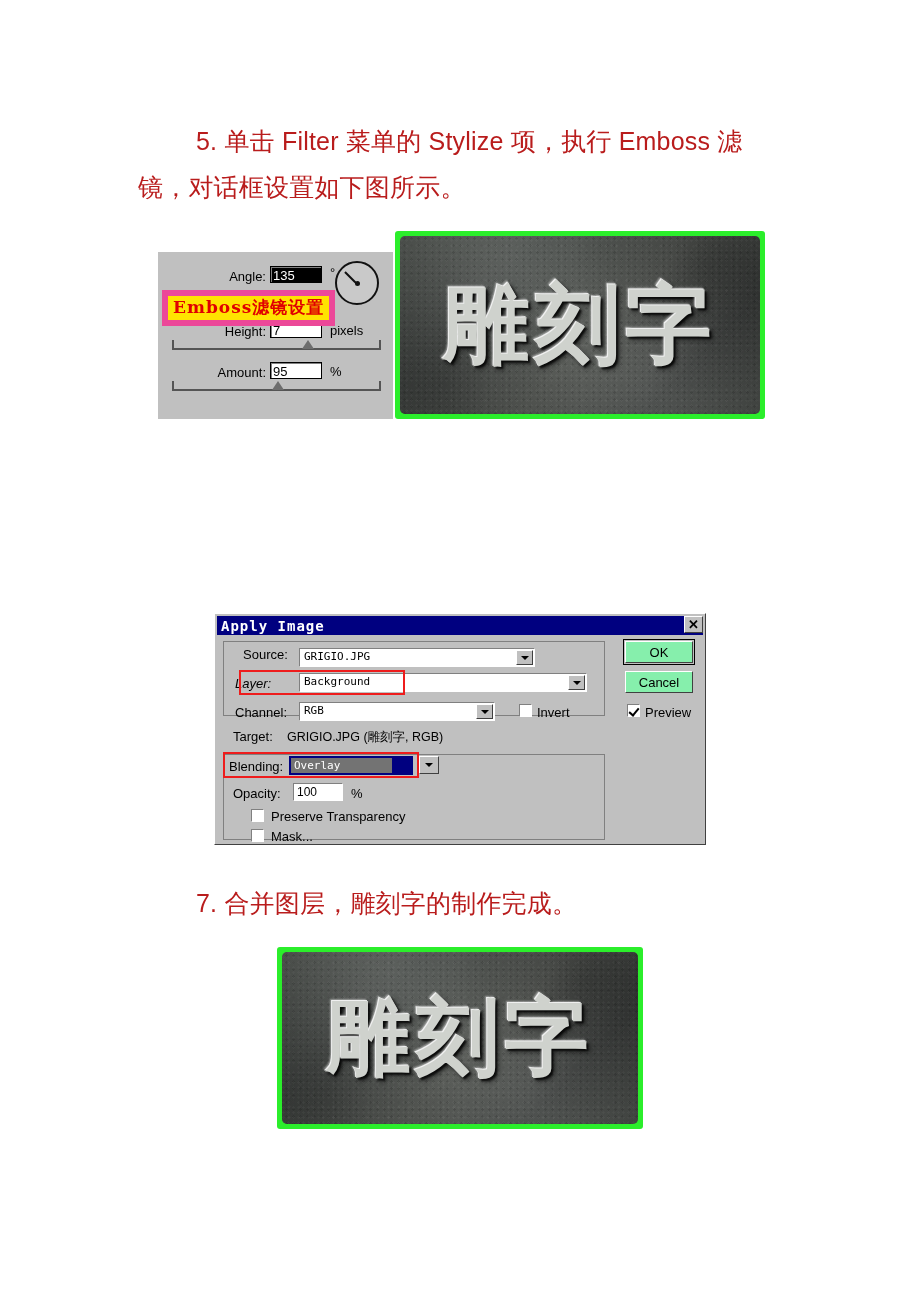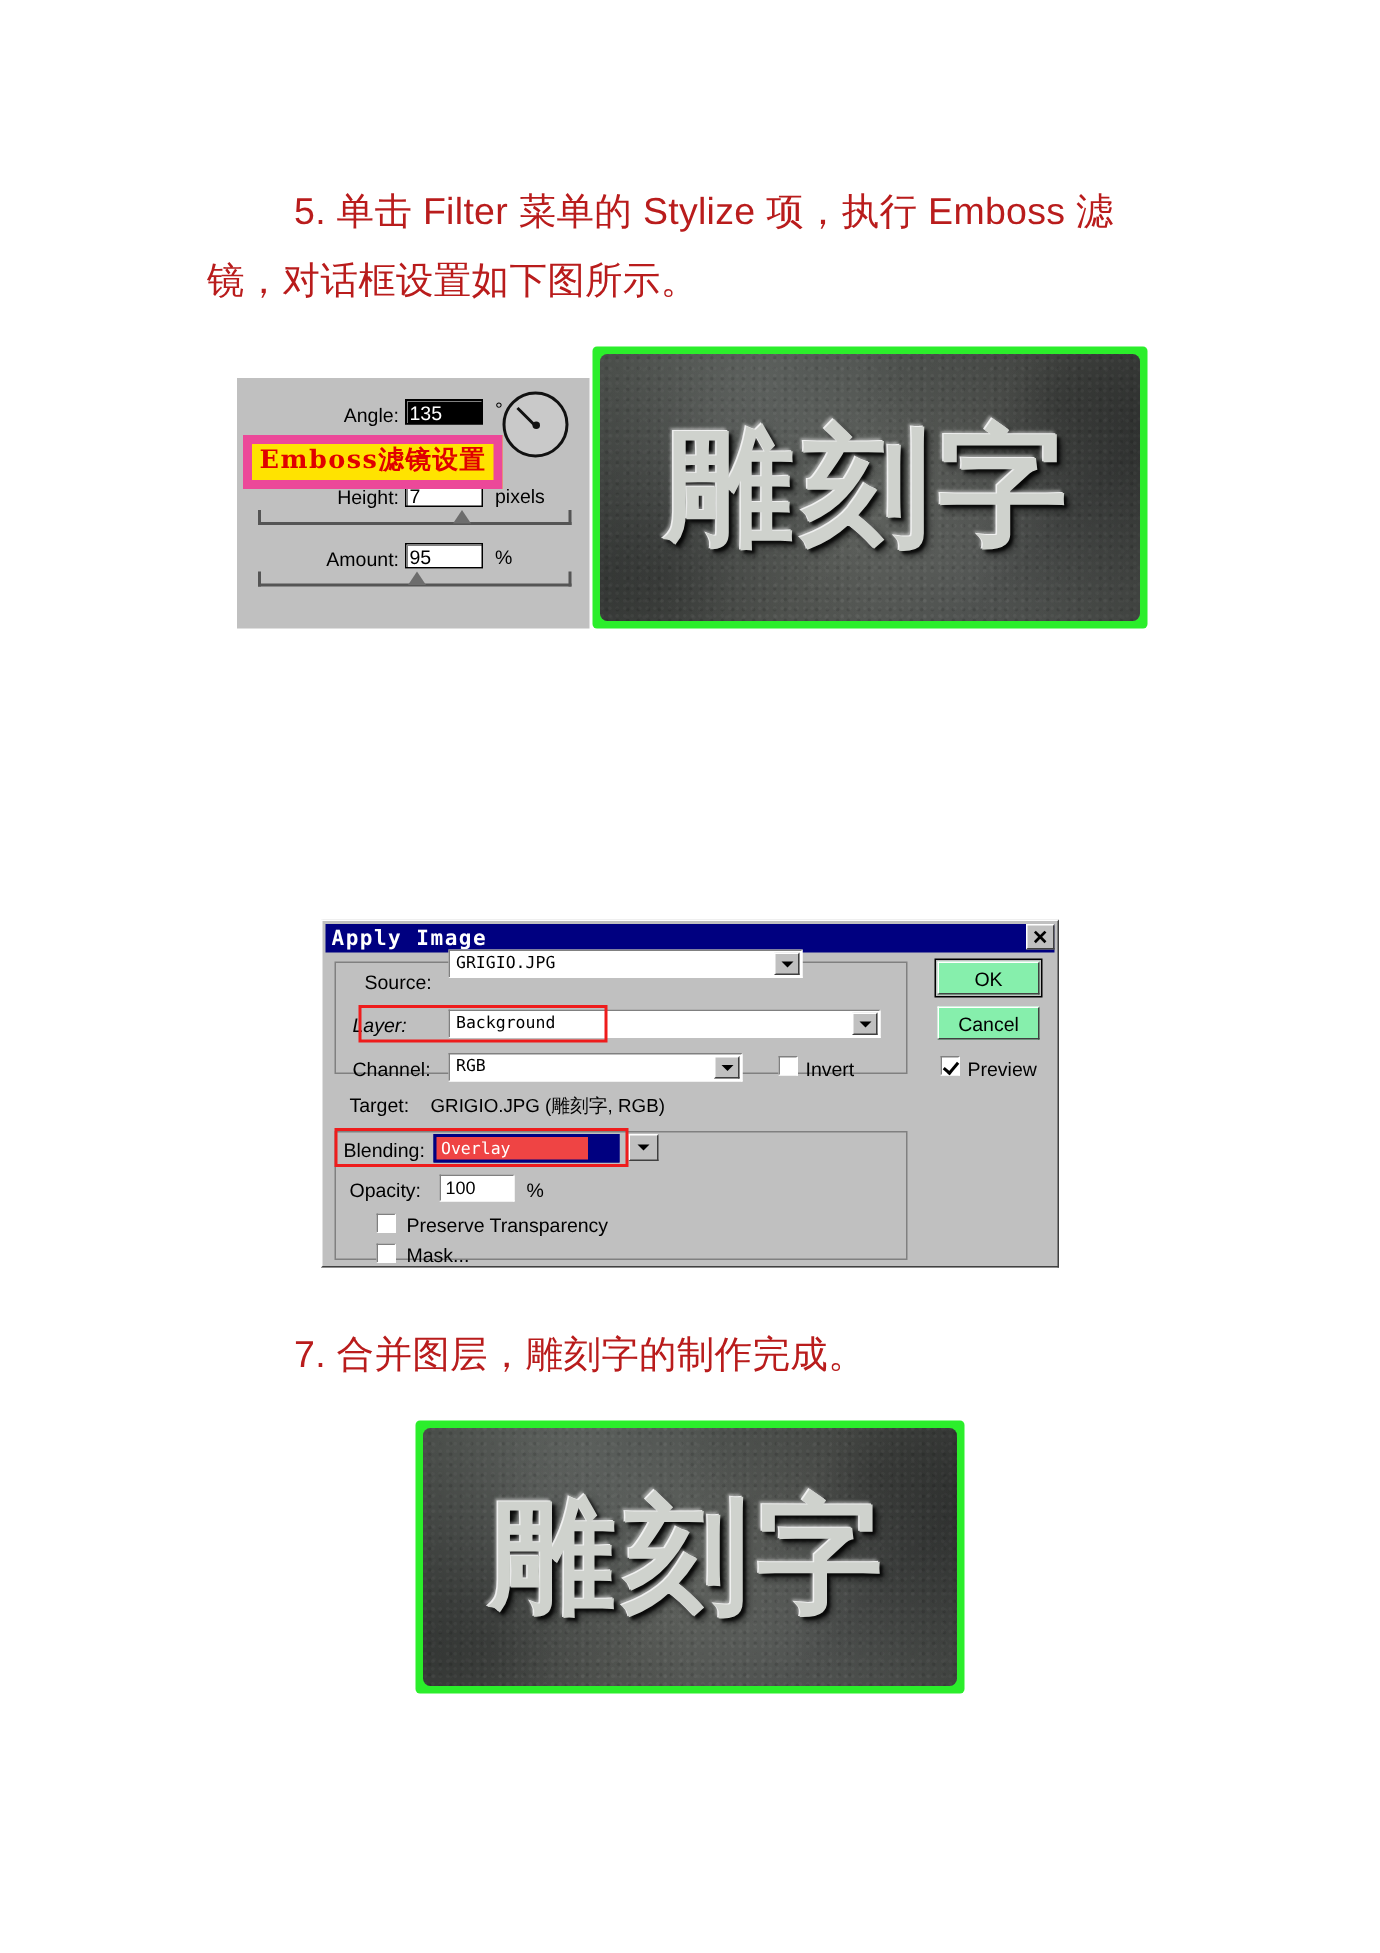--- a/index.html
+++ b/index.html
@@ -235,21 +235,21 @@
   }
   .ai-combo .arrow::after {
     content: "";
     position: absolute; left: 50%; top: 50%;
     margin: -2px 0 0 -4px;
     border-left: 4px solid transparent;
     border-right: 4px solid transparent;
     border-top: 4px solid #000;
   }
   .ai-combo.highlight .val {
-    background: #ef4444; color: #fff;
+    background: #737373; color: #fff;
     left: 1px; top: 1px; right: 20px;
     padding: 1px 3px;
   }
   .ai-combo.highlight {
     background: #000080;
     border: 1px solid #000080;
   }
 
   .ai-text {
     position: absolute;
@@ -358,21 +358,21 @@
   <div id="apply-image-dialog">
 
     <div class="ai-titlebar">
       <span class="ai-title">Apply Image</span>
       <span class="ai-close">✕</span>
     </div>
 
     <div class="ai-group-outer" style="left:8px; top:27px; width:382px; height:75px;"></div>
 
     <div class="ai-label" style="left:28px; top:33px;">Source:</div>
-    <div class="ai-combo" style="left:84px; top:19px; width:236px;">
+    <div class="ai-combo" style="left:84px; top:34px; width:236px;">
       <span class="val">GRIGIO.JPG</span>
       <span class="arrow"></span>
     </div>
 
     <div class="ai-label" style="left:20px; top:62px;font-style:italic;">Layer:</div>
     <div class="ai-combo" style="left:84px; top:59px; width:288px;">
       <span class="val">Background</span>
       <span class="arrow"></span>
     </div>
     <div class="red-box" style="left:24px; top:56px; width:166px; height:25px;"></div>

